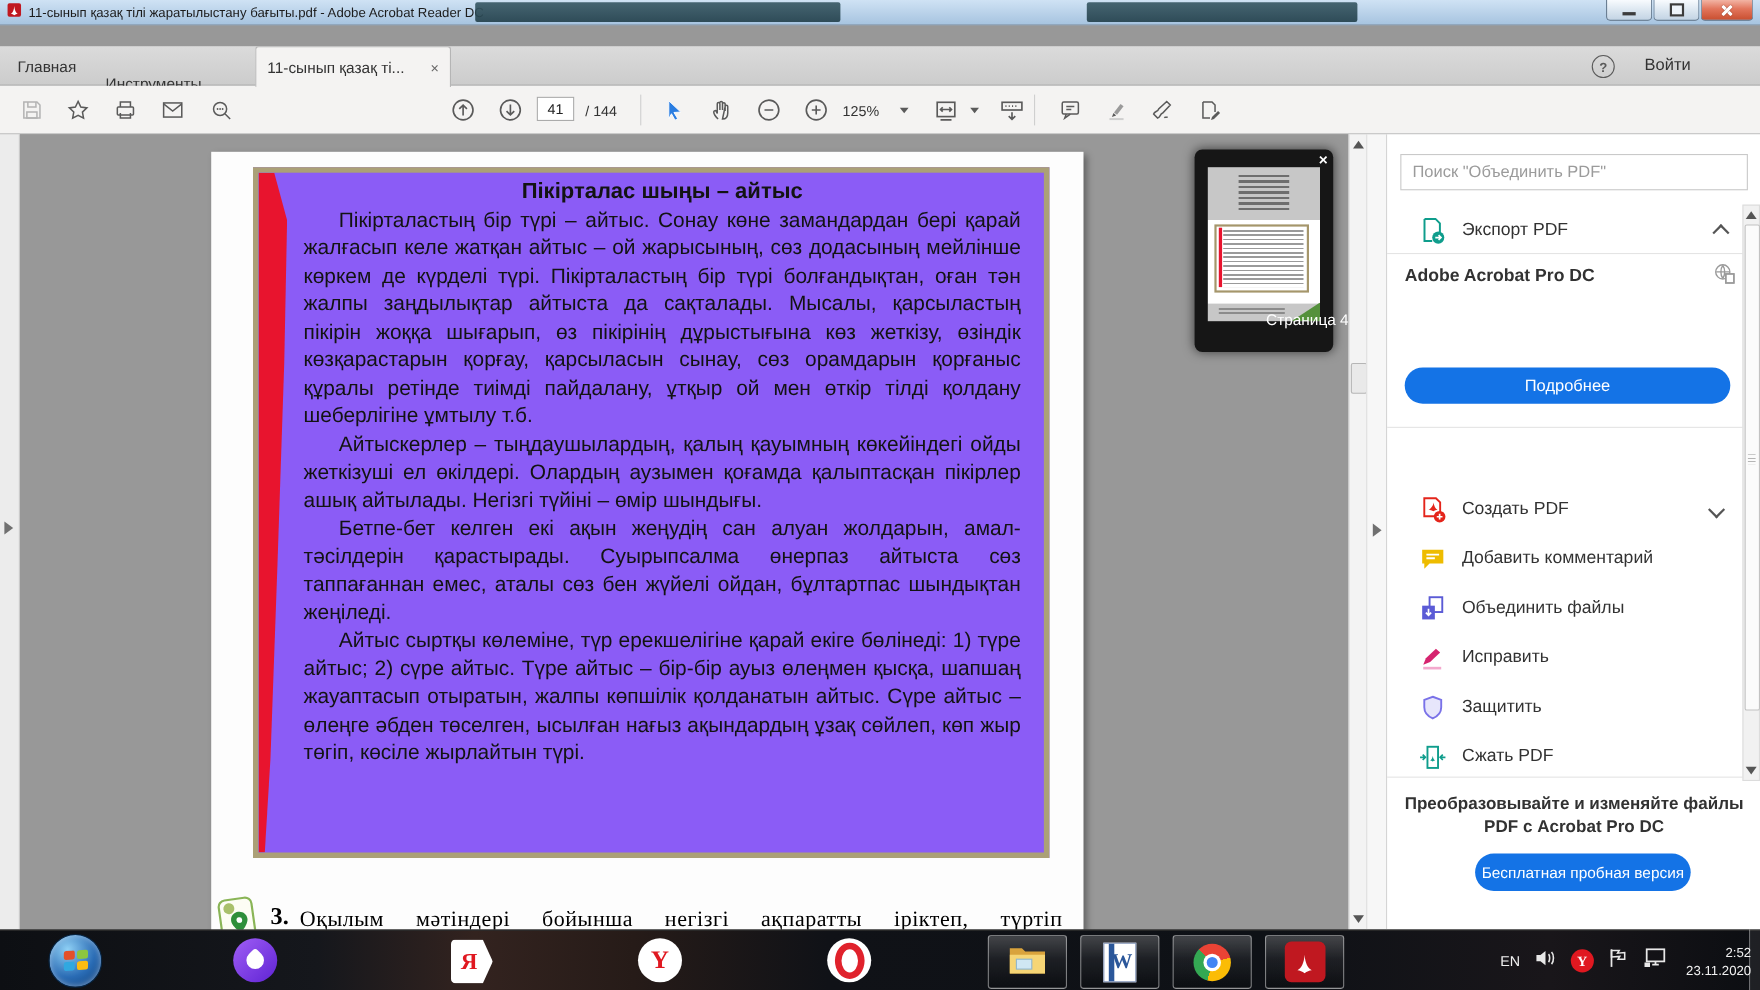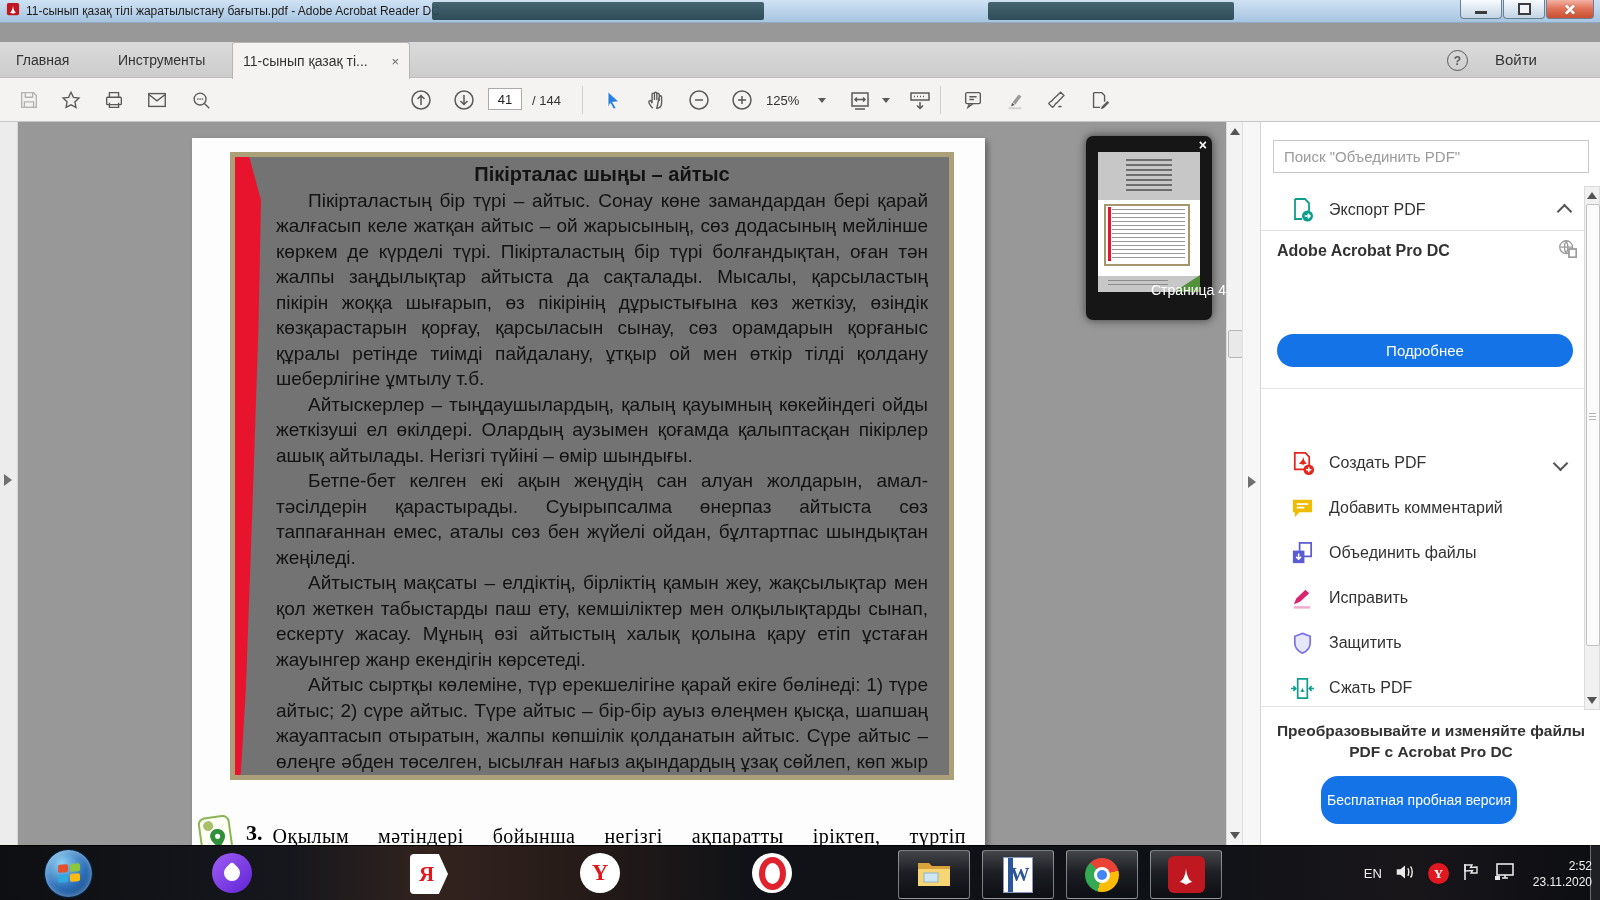--- a/index.html
+++ b/index.html
@@ -21,21 +21,21 @@
   .glyph-x i{position:absolute;left:1px;top:6px;width:12px;height:3px;background:#fff;border-radius:1px;box-shadow:0 0 1px #7e1f07;}
   .glyph-x i:nth-child(1){transform:rotate(45deg);} .glyph-x i:nth-child(2){transform:rotate(-45deg);}
 
   
   #menubar{left:0;top:22px;width:1600px;height:20px;background:#f2f1f0;display:flex;align-items:center;gap:30px;padding-left:16px;box-sizing:border-box;font-size:13px;color:#1a1a1a;}
   #menubar span{cursor:default;}
 
   
   #tabbar{left:0;top:42px;width:1600px;height:36px;background:linear-gradient(#dbdbdb,#cccccc);border-bottom:1px solid #bfbfbf;box-sizing:border-box;}
   .tab{position:absolute;top:0;height:36px;display:flex;align-items:center;font-size:14px;color:#333;}
-  #tab-home{left:16px;} #tab-tools{left:118px;}
+  #tab-home{left:16px;} #tab-tools{left:96px;margin-top:16px;}
   #tab-doc{left:232px;width:178px;background:#f4f3f2;border:1px solid #b5b5b5;border-bottom:none;border-radius:3px 3px 0 0;height:37px;padding:0 10px;box-sizing:border-box;justify-content:space-between;z-index:2;}
   #tab-doc .xbtn{color:#666;font-size:13px;margin-left:8px;}
   #help-circle{position:absolute;left:1447px;top:8px;width:19px;height:19px;border:1.6px solid #5a5a5a;border-radius:50%;display:flex;align-items:center;justify-content:center;font-size:12px;font-weight:bold;color:#5a5a5a;}
   #signin{position:absolute;left:1495px;top:9px;font-size:15px;color:#333;}
 
   
   #toolbar{left:0;top:78px;width:1600px;height:44px;background:#f4f3f2;border-bottom:1px solid #c6c6c6;box-sizing:border-box;}
   .tbtn{position:absolute;top:8px;width:30px;height:28px;display:flex;align-items:center;justify-content:center;}
   .tbtn svg{stroke:#5a5a5a;fill:none;stroke-width:1.5;}
   .tbtn.disabled svg{stroke:#b3b3b3;}
@@ -45,21 +45,21 @@
   #zoom-level{position:absolute;left:766px;top:15px;font-size:13px;color:#333;}
   .caret{position:absolute;width:0;height:0;border-left:4px solid transparent;border-right:4px solid transparent;border-top:5px solid #5a5a5a;}
 
   
   #leftstrip{left:0;top:122px;width:18px;height:723px;background:#ececec;border-right:1px solid #d6d6d6;box-sizing:border-box;}
   .tri-right{width:0;height:0;border-top:6px solid transparent;border-bottom:6px solid transparent;border-left:8px solid #707070;}
   #left-handle{position:absolute;left:4px;top:352px;}
   #docarea{left:18px;top:122px;width:1208px;height:723px;background:#989898;overflow:hidden;}
 
   #page{position:absolute;left:174px;top:16px;width:793px;height:740px;background:#fdfdfd;box-shadow:3px 3px 6px rgba(0,0,0,.35);}
-  #frame{position:absolute;left:38px;top:14px;width:724px;height:628px;border:5px solid #aba077;box-sizing:border-box;overflow:hidden;background:#737373;}
+  #frame{position:absolute;left:38px;top:14px;width:724px;height:628px;border:5px solid #aba077;box-sizing:border-box;overflow:hidden;background:#8b5cf6;}
   #ribbon{position:absolute;left:0;top:0;width:26px;height:618px;background:#e8142e;clip-path:polygon(0 0,55% 0,100% 7%,90% 28%,66% 58%,42% 86%,22% 100%,0 100%);}
   #doc-text{position:absolute;left:41px;top:5px;width:652px;font-size:19px;line-height:25.5px;color:#131313;text-align:justify;}
   #doc-title{text-align:center;font-weight:bold;font-size:20px;margin:0;}
   #doc-text p{margin:0;text-indent:32px;}
   #exercise{position:absolute;left:6px;top:674px;width:774px;display:flex;align-items:flex-start;font-family:"Liberation Serif",serif;}
   #ex-icon{flex:0 0 auto;transform:rotate(-8deg);margin-top:2px;}
   #ex-num{font-weight:bold;font-size:22px;margin:8px 10px 0 10px;}
   #ex-text{flex:1;font-size:20px;margin-top:13px;text-align:justify;text-align-last:justify;letter-spacing:.5px;padding-right:6px;}
 
   
@@ -95,21 +95,21 @@
   .chev{width:9px;height:9px;border-right:2px solid #555;border-bottom:2px solid #555;display:inline-block;}
   .chev.up{transform:rotate(-135deg);} .chev.down{transform:rotate(45deg);}
   #export-chevron{position:absolute;left:298px;top:18px;}
   #create-chevron{position:absolute;left:294px;}
   #promo-title{position:absolute;left:16px;top:120px;font-weight:bold;font-size:16px;}
   #promo-icon{position:absolute;left:296px;top:116px;}
   #promo-desc{position:absolute;left:16px;top:144px;width:296px;font-size:15px;line-height:21px;color:#4c4c4c;}
   .bluebtn{position:absolute;background:#1473e6;color:#fff;border-radius:17px;display:flex;align-items:center;justify-content:center;font-size:15px;}
   #details-btn{left:16px;top:212px;width:296px;height:33px;}
   #footer-text{position:absolute;left:14px;top:598px;width:312px;text-align:center;font-weight:bold;font-size:15.5px;line-height:21px;color:#323232;}
-  #trial-btn{left:60px;top:654px;width:196px;height:48px;font-size:14px;}
+  #trial-btn{left:80px;top:654px;width:196px;height:34px;font-size:14px;}
   #panel-scrollbar{left:1584px;top:186px;width:16px;height:524px;background:#f1f1f1;border:1px solid #dcdcdc;box-sizing:border-box;}
   #panel-scroll-up{position:absolute;left:2px;top:5px;} #panel-scroll-down{position:absolute;left:2px;bottom:5px;}
   #panel-thumb{position:absolute;left:1px;top:17px;width:12px;height:440px;background:#fbfbfb;border:1px solid #c2c2c2;border-radius:2px;}
   #panel-thumb .grip{position:absolute;left:2px;top:208px;width:7px;height:9px;background:repeating-linear-gradient(#b5b5b5 0 1px,transparent 1px 3px);}
 
   
   #taskbar{left:0;top:845px;width:1600px;height:55px;background:linear-gradient(90deg,#0d0f13 0%,#15171c 18%,#33231f 27%,#261b18 36%,#101217 47%,#0e1116 72%,#19161a 88%,#0c0e12 100%);border-top:1px solid #000;}
   .orb{position:absolute;left:44px;top:3px;width:47px;height:47px;border-radius:50%;background:radial-gradient(circle at 35% 28%,#8fd0f5,#2a6cb5 55%,#0b3a74);border:1px solid #07233f;box-shadow:inset 0 0 6px rgba(255,255,255,.5);display:flex;align-items:center;justify-content:center;}
   .winflag{width:22px;height:19px;display:grid;grid-template-columns:10px 10px;grid-template-rows:8px 8px;gap:2px;transform:skewY(-4deg);}
   .winflag i{border-radius:2px;}
@@ -316,21 +316,20 @@
 
   <div class="abs" id="docarea">
     <div id="page">
       <div id="frame">
         <div id="ribbon"></div>
         <div id="doc-text">
           <h1 id="doc-title">Пікірталас шыңы – айтыс</h1>
           <p>Пікірталастың бір түрі – айтыс. Сонау көне замандардан бері қарай жалғасып келе жатқан айтыс – ой жарысының, сөз додасының мейлінше көркем де күрделі түрі. Пікірталастың бір түрі болғандықтан, оған тән жалпы заңдылықтар айтыста да сақталады. Мысалы, қарсыластың пікірін жоққа шығарып, өз пікірінің дұрыстығына көз жеткізу, өзіндік көзқарастарын қорғау, қарсыласын сынау, сөз орамдарын қорғаныс құралы ретінде тиімді пайдалану, ұтқыр ой мен өткір тілді қолдану шеберлігіне ұмтылу т.б.</p>
           <p>Айтыскерлер – тыңдаушылардың, қалың қауымның көкейіндегі ойды жеткізуші ел өкілдері. Олардың аузымен қоғамда қалыптасқан пікірлер ашық айтылады. Негізгі түйіні – өмір шындығы.</p>
           <p>Бетпе-бет келген екі ақын жеңудің сан алуан жолдарын, амал-тәсілдерін қарастырады. Суырыпсалма өнерпаз айтыста сөз таппағаннан емес, аталы сөз бен жүйелі ойдан, бұлтартпас шындықтан жеңіледі.</p>
-          <p>Айтыстың мақсаты – елдіктің, бірліктің қамын жеу, жақсылықтар мен қол жеткен табыстарды паш ету, кемшіліктер мен олқылықтарды сынап, ескерту жасау. Мұның өзі айтыстың халық қолына қару етіп ұстаған жауынгер жанр екендігін көрсетеді.</p>
           <p>Айтыс сыртқы көлеміне, түр ерекшелігіне қарай екіге бөлінеді: 1) түре айтыс; 2) сүре айтыс. Түре айтыс – бір-бір ауыз өлеңмен қысқа, шапшаң жауаптасып отыратын, жалпы көпшілік қолданатын айтыс. Сүре айтыс – өлеңге әбден төселген, ысылған нағыз ақындардың ұзақ сөйлеп, көп жыр төгіп, көсіле жырлайтын түрі.</p>
         </div>
       </div>
       <div id="exercise">
         <span id="ex-icon">
           <svg width="38" height="46" viewBox="0 0 38 46">
               <rect x="3" y="3" width="30" height="40" rx="6" fill="#fdfdf4" stroke="#8ab557" stroke-width="2"></rect>
               <circle cx="12" cy="11" r="5" fill="#a9c06b"></circle>
               <path d="M20 15c4.2 0 7.5 3.2 7.5 7.3 0 5.2-7.5 11.7-7.5 11.7s-7.5-6.5-7.5-11.7c0-4.1 3.3-7.3 7.5-7.3z" fill="#2f8f3a"></path>
               <circle cx="20" cy="22.5" r="2.6" fill="#fff"></circle>

